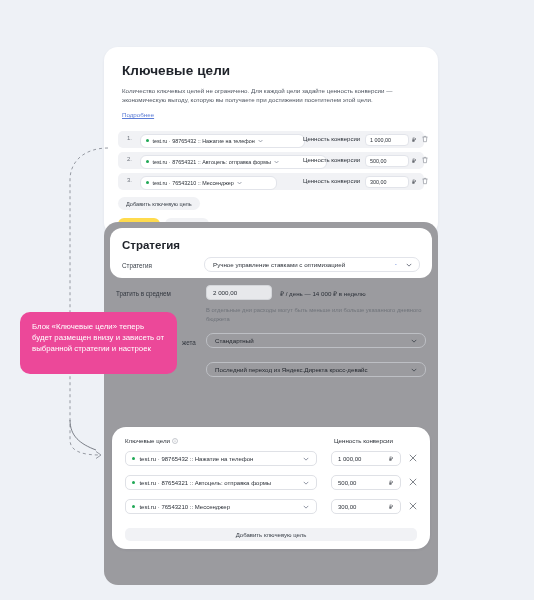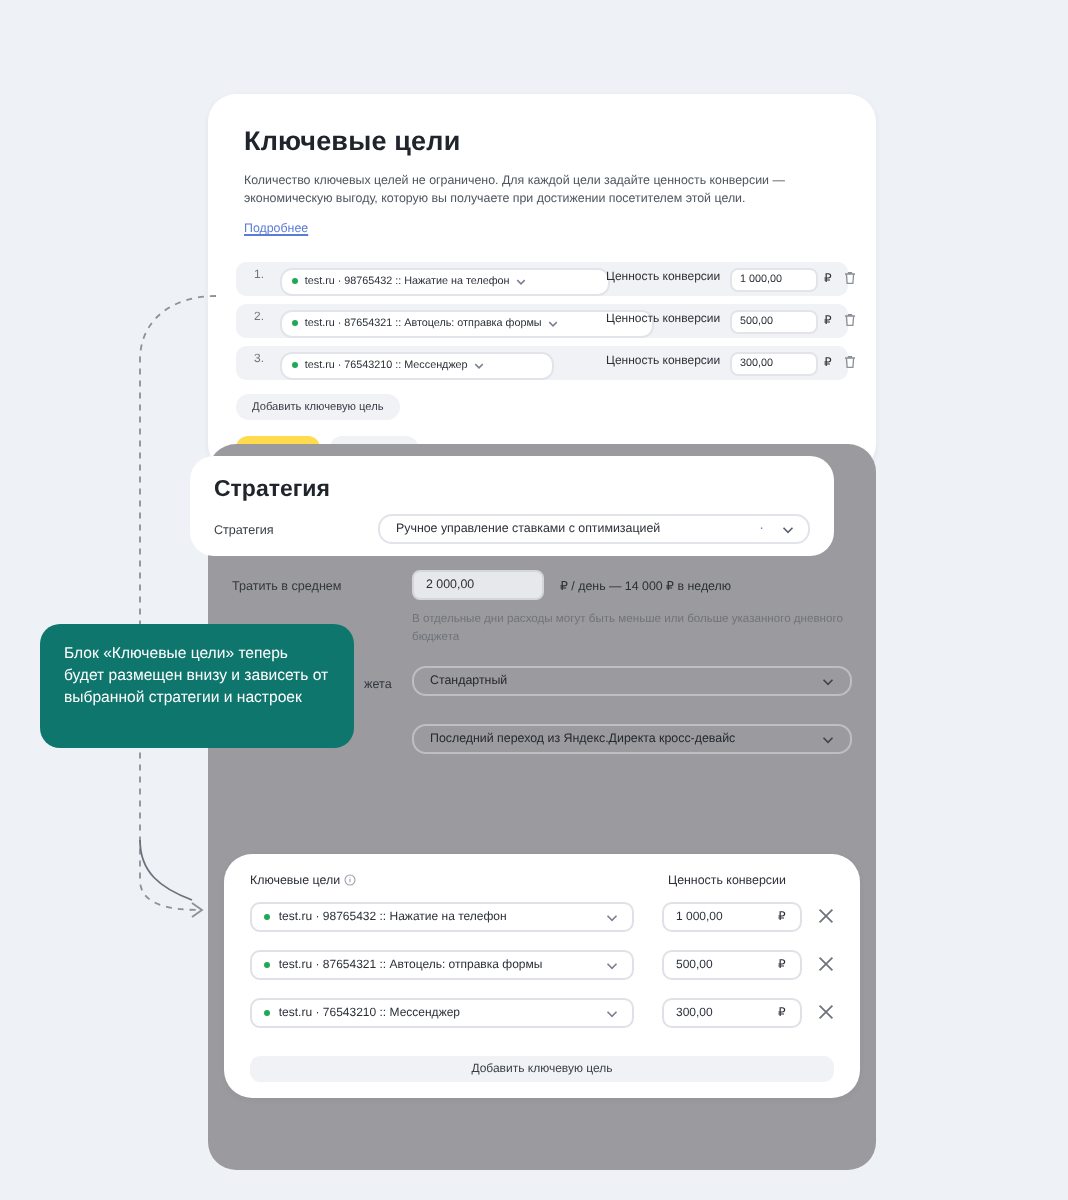--- a/index.html
+++ b/index.html
@@ -70,21 +70,21 @@
   }
   .btn-cancel{
     position:absolute;left:61px;top:171px;width:44px;height:16px;
     background:#f1f2f5;border-radius:6px;display:flex;align-items:center;
     justify-content:center;font-size:6.6px;color:#20242b;
   }
 
   
   #grayCard{left:104px;top:222px;width:334px;height:363px;}
   #stratWhite{
-    position:absolute;left:95px;top:228px;width:322px;height:50px;
+    position:absolute;left:110px;top:228px;width:322px;height:50px;
     background:#fff;border-radius:12px;
   }
   .s-title{
     position:absolute;left:12px;top:11px;font-size:11.5px;font-weight:bold;color:#20242b;
   }
   .s-lab{position:absolute;left:12px;top:34px;font-size:6.3px;color:#3a4049;}
   .s-sel{
     position:absolute;left:94px;top:29px;width:216px;height:15px;
     border:1px solid #e2e4ea;border-radius:7px;background:#fff;
     display:flex;align-items:center;padding:0 8px;box-sizing:border-box;
@@ -125,21 +125,21 @@
   .b-x{position:absolute;left:297px;width:8px;height:8px;}
   .b-add{
     position:absolute;left:13px;top:101px;width:292px;height:13px;
     background:#f1f2f5;border-radius:5px;display:flex;align-items:center;
     justify-content:center;font-size:6px;color:#3a4049;
   }
 
   
   #tooltip{
     position:absolute;left:20px;top:312px;width:157px;height:62px;
-    background:#0f766e;border-radius:10px;
+    background:#ec4899;border-radius:10px;
     padding:9px 12px;box-sizing:border-box;
     font-size:7.8px;line-height:11.2px;color:#ffffff;
     z-index:30;
   }
 
   
   #connector{position:absolute;left:0;top:0;width:534px;height:600px;pointer-events:none;z-index:5;}
 
   .chev{flex:0 0 auto;}
   .info-i{display:inline-block;width:6px;height:6px;vertical-align:-1px;}

